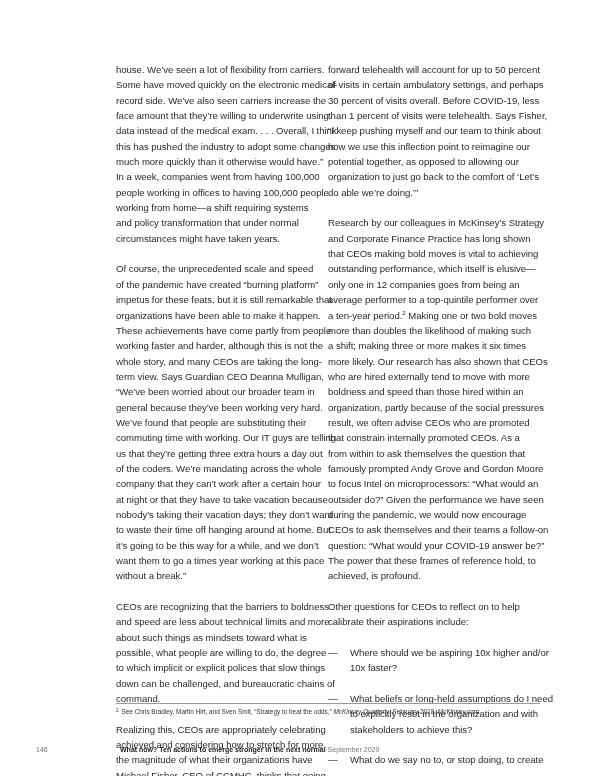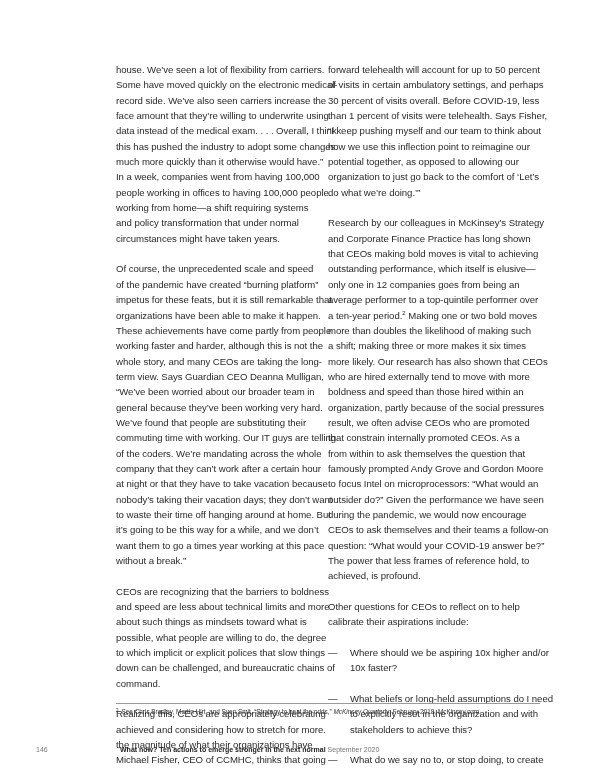--- a/index.html
+++ b/index.html
@@ -44,20 +44,21 @@
   <span class="line">impetus for these feats, but it is still remarkable that</span>
   <span class="line">organizations have been able to make it happen.</span>
   <span class="line">These achievements have come partly from people</span>
   <span class="line">working faster and harder, although this is not the</span>
   <span class="line">whole story, and many CEOs are taking the long-</span>
   <span class="line">term view. Says Guardian CEO Deanna Mulligan,</span>
   <span class="line">“We’ve been worried about our broader team in</span>
   <span class="line">general because they’ve been working very hard.</span>
   <span class="line">We’ve found that people are substituting their</span>
   <span class="line">commuting time with working. Our IT guys are telling</span>
+  <span class="line">us that they’re getting three extra hours a day out</span>
   <span class="line">of the coders. We’re mandating across the whole</span>
   <span class="line">company that they can’t work after a certain hour</span>
   <span class="line">at night or that they have to take vacation because</span>
   <span class="line">nobody’s taking their vacation days; they don’t want</span>
   <span class="line">to waste their time off hanging around at home. But</span>
   <span class="line">it’s going to be this way for a while, and we don’t</span>
   <span class="line">want them to go a times year working at this pace</span>
   <span class="line">without a break.”</span>
   <span class="gap"></span>
   <span class="line">CEOs are recognizing that the barriers to boldness</span>
@@ -76,21 +77,21 @@
 
 <div class="col col-right">
   <span class="line">forward telehealth will account for up to 50 percent</span>
   <span class="line">of visits in certain ambulatory settings, and perhaps</span>
   <span class="line">30 percent of visits overall. Before COVID-19, less</span>
   <span class="line">than 1 percent of visits were telehealth. Says Fisher,</span>
   <span class="line">“I keep pushing myself and our team to think about</span>
   <span class="line">how we use this inflection point to reimagine our</span>
   <span class="line">potential together, as opposed to allowing our</span>
   <span class="line">organization to just go back to the comfort of ‘Let’s</span>
-  <span class="line">do what we’re doing.’”</span>
+  <span class="line">do able we’re doing.’”</span>
   <span class="gap"></span>
   <span class="line">Research by our colleagues in McKinsey’s Strategy</span>
   <span class="line">and Corporate Finance Practice has long shown</span>
   <span class="line">that CEOs making bold moves is vital to achieving</span>
   <span class="line">outstanding performance, which itself is elusive—</span>
   <span class="line">only one in 12 companies goes from being an</span>
   <span class="line">average performer to a top-quintile performer over</span>
   <span class="line"><span>a ten-year period.</span><sup>2</sup><span> Making one or two bold moves</span></span>
   <span class="line">more than doubles the likelihood of making such</span>
   <span class="line">a shift; making three or more makes it six times</span>
@@ -100,21 +101,21 @@
   <span class="line">organization, partly because of the social pressures</span>
   <span class="line">result, we often advise CEOs who are promoted</span>
   <span class="line">that constrain internally promoted CEOs. As a</span>
   <span class="line">from within to ask themselves the question that</span>
   <span class="line">famously prompted Andy Grove and Gordon Moore</span>
   <span class="line">to focus Intel on microprocessors: “What would an</span>
   <span class="line">outsider do?” Given the performance we have seen</span>
   <span class="line">during the pandemic, we would now encourage</span>
   <span class="line">CEOs to ask themselves and their teams a follow-on</span>
   <span class="line">question: “What would your COVID-19 answer be?”</span>
-  <span class="line">The power that less frames of reference hold, to</span>
+  <span class="line">The power that these frames of reference hold, to</span>
   <span class="line">achieved, is profound.</span>
   <span class="gap"></span>
   <span class="line">Other questions for CEOs to reflect on to help</span>
   <span class="line">calibrate their aspirations include:</span>
   <span class="gap"></span>
 
   <div class="li">
     <span class="dash">—</span>
     <span class="line">Where should we be aspiring 10x higher and/or</span>
     <span class="line">10x faster?</span>

